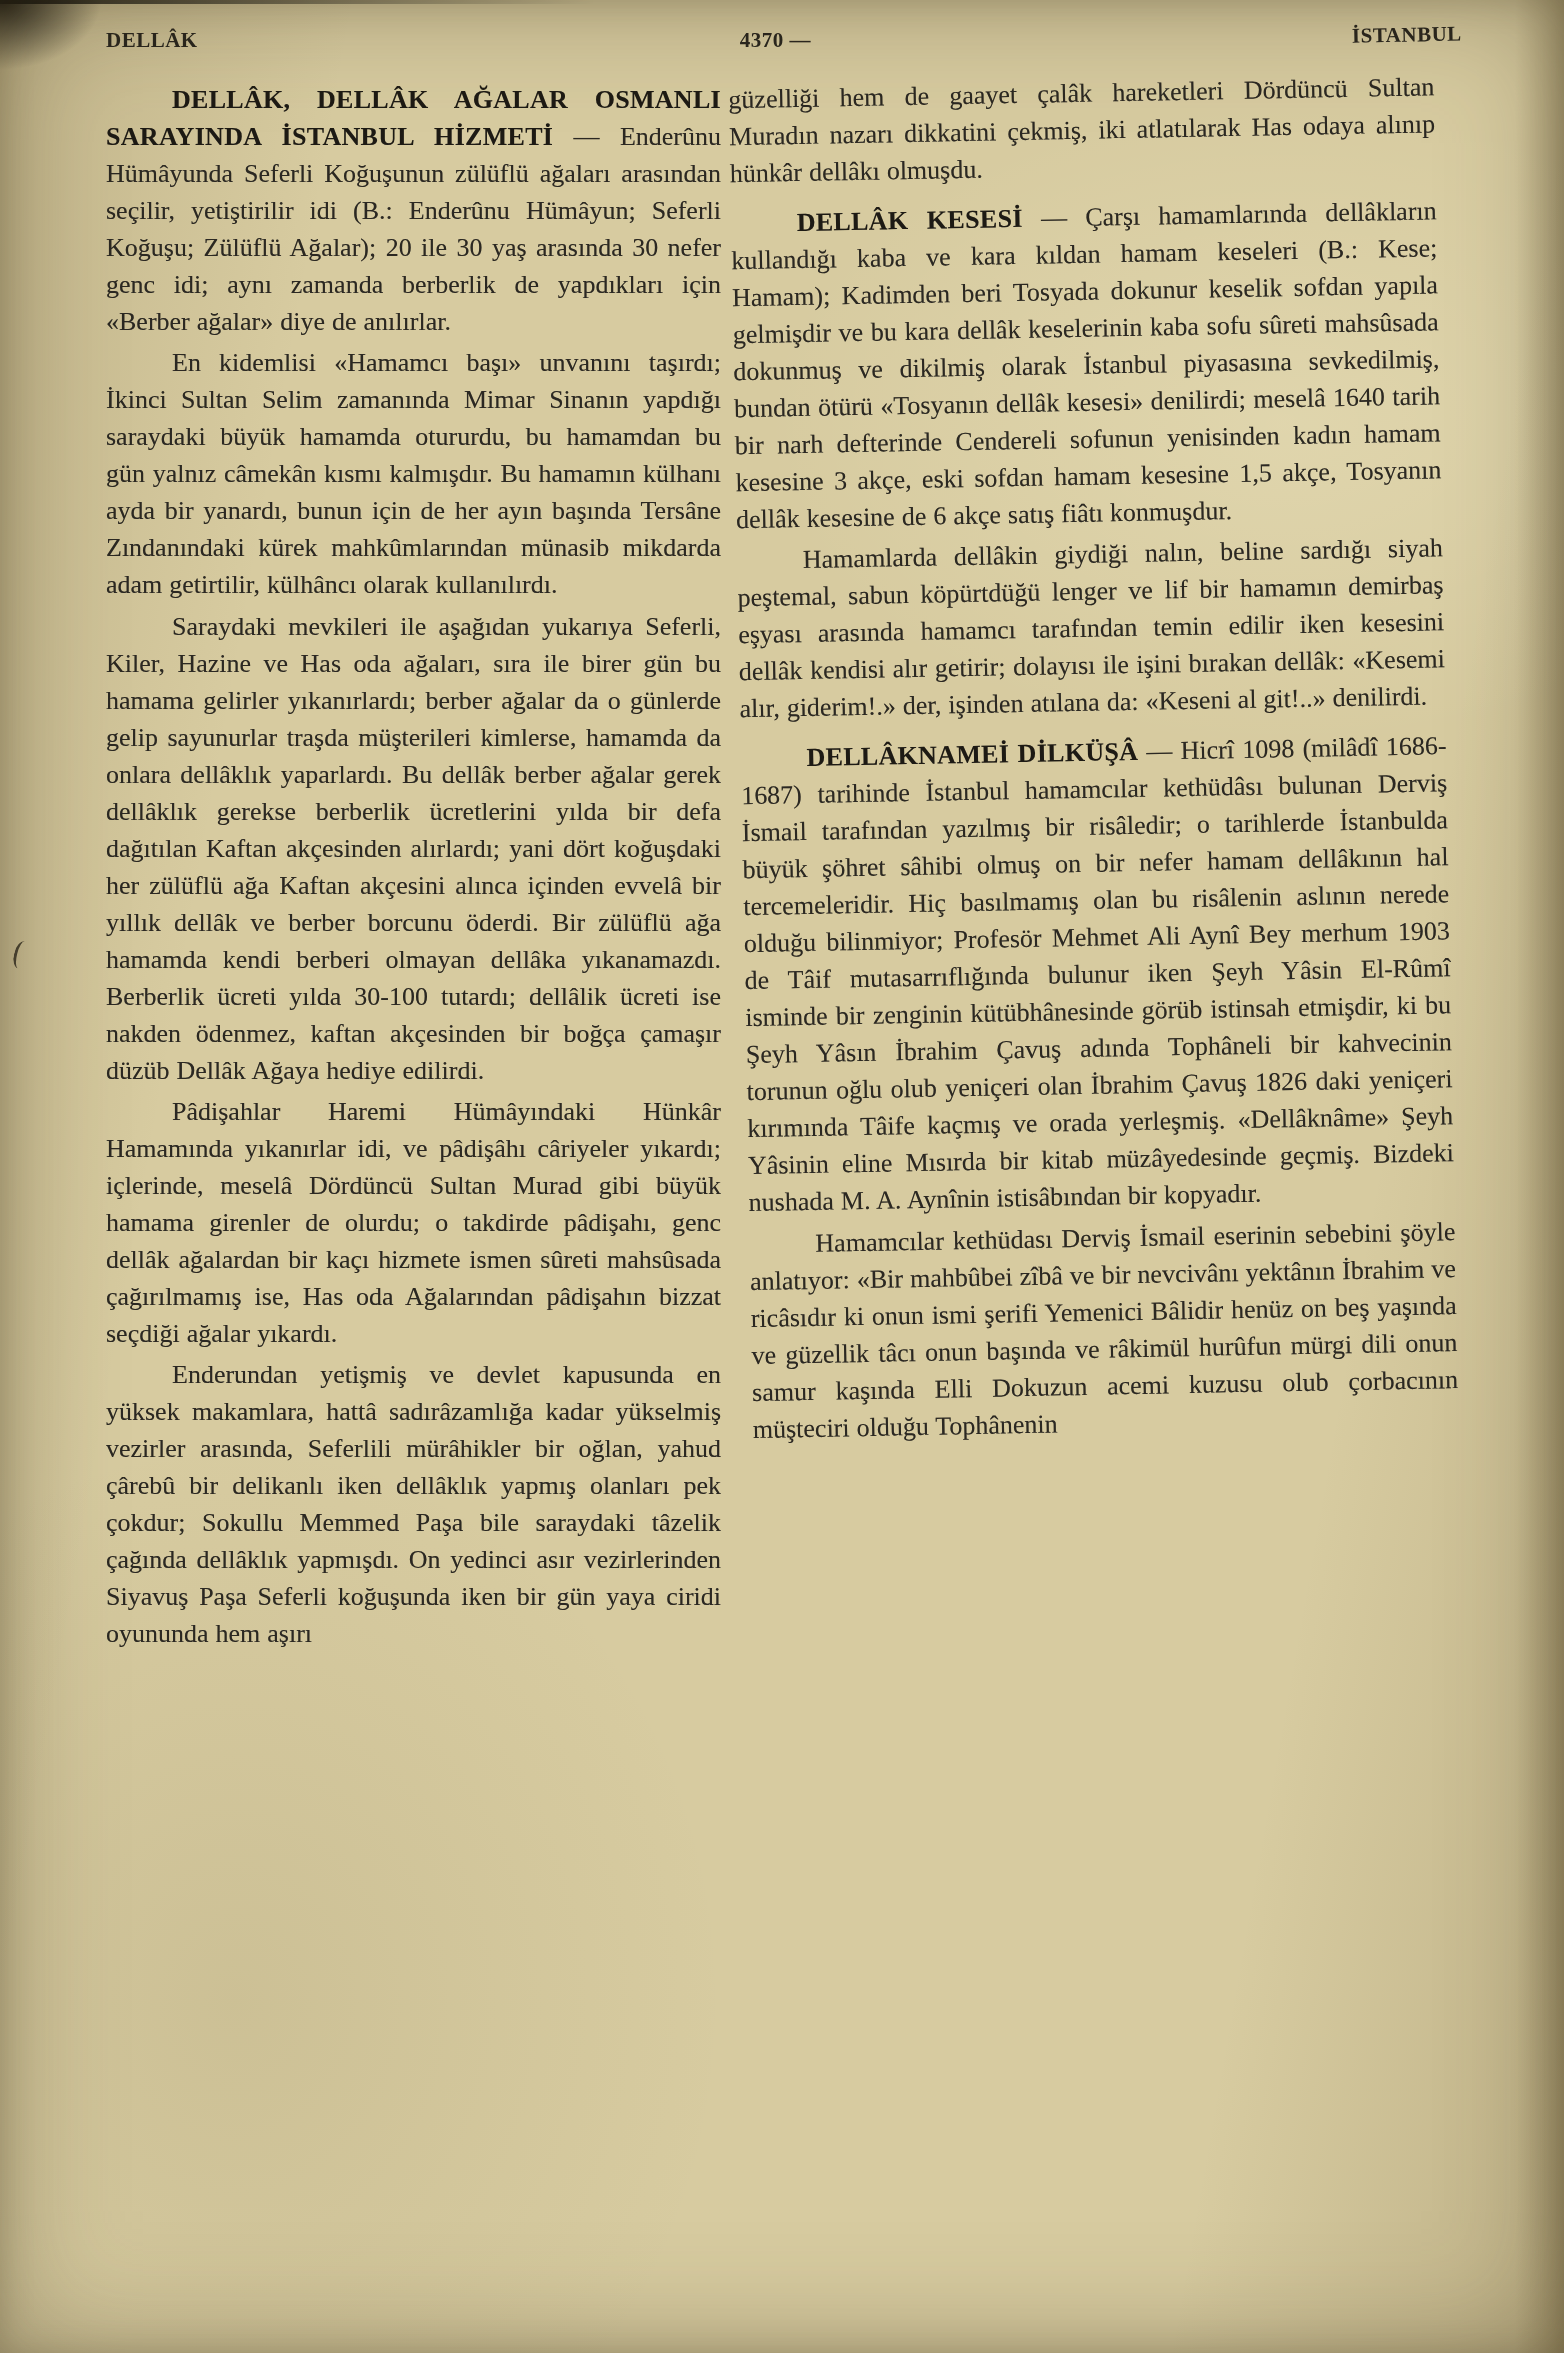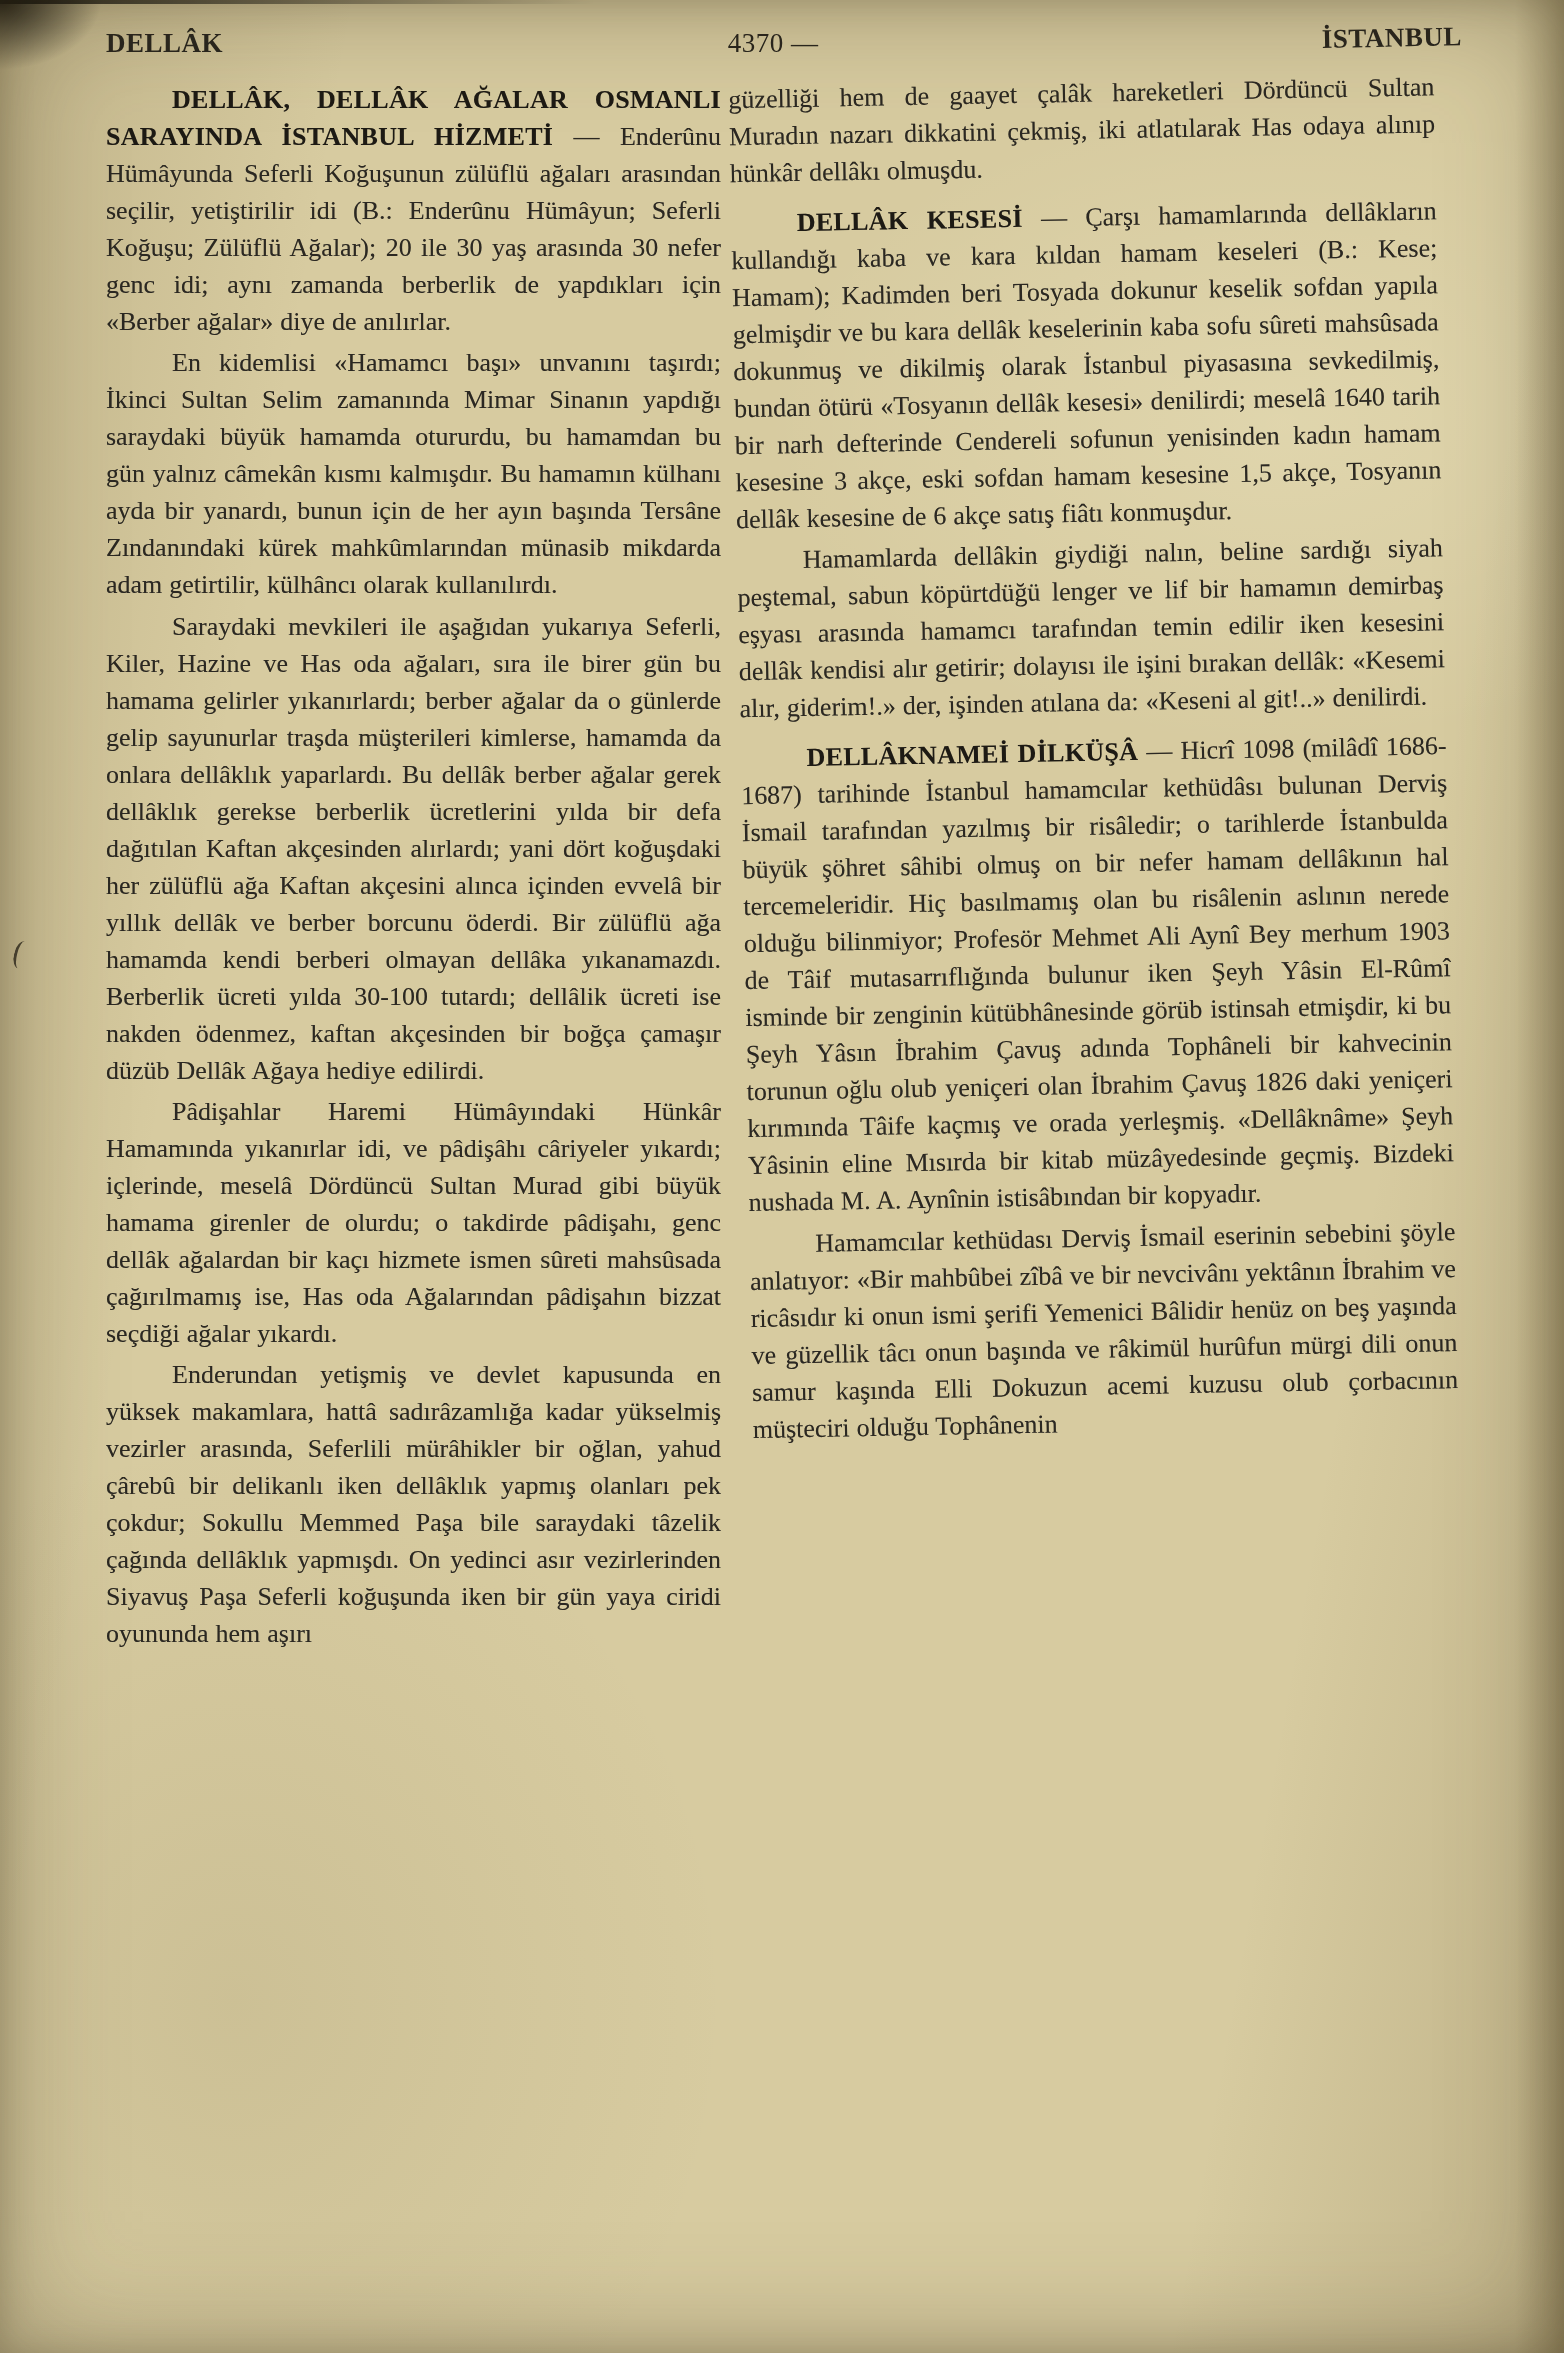--- a/index.html
+++ b/index.html
@@ -42,24 +42,24 @@
   }
   .ink-mark {
     position: absolute; left: 14px; top: 941px; width: 12px; height: 28px;
     border-left: 3.8px solid rgba(25,22,16,0.75);
     border-radius: 50% 0 0 50%;
     transform: rotate(14deg);
   }
   .header {
     position: absolute; top: 28px; left: 106px; right: 102px;
     display: flex; justify-content: space-between; align-items: baseline;
-    font-weight: bold; font-size: 27px; letter-spacing: 0.5px;
+    font-weight: bold; font-size: 21px; letter-spacing: 0.5px;
     color: #27241d;
   }
-  .h-center { position: absolute; left: 50%; transform: translateX(-62%); font-weight: normal; }
+  .h-center { position: absolute; left: 50%; transform: translateX(-62%); font-weight: bold; }
   .h-right { transform: rotate(-1.2deg) translateY(-5.4px); }
   .columns {
     position: absolute; top: 81px; left: 106px; right: 101px;
     display: flex; gap: 36px;
   }
   .col { width: 615px; flex: 0 0 auto; }
   .col.right { flex: 1 1 auto; width: auto; }
   .tilt { transform: rotate(-1.05deg); transform-origin: 0 100%; }
   .para {
     margin: 0 0 4.3px 0;

